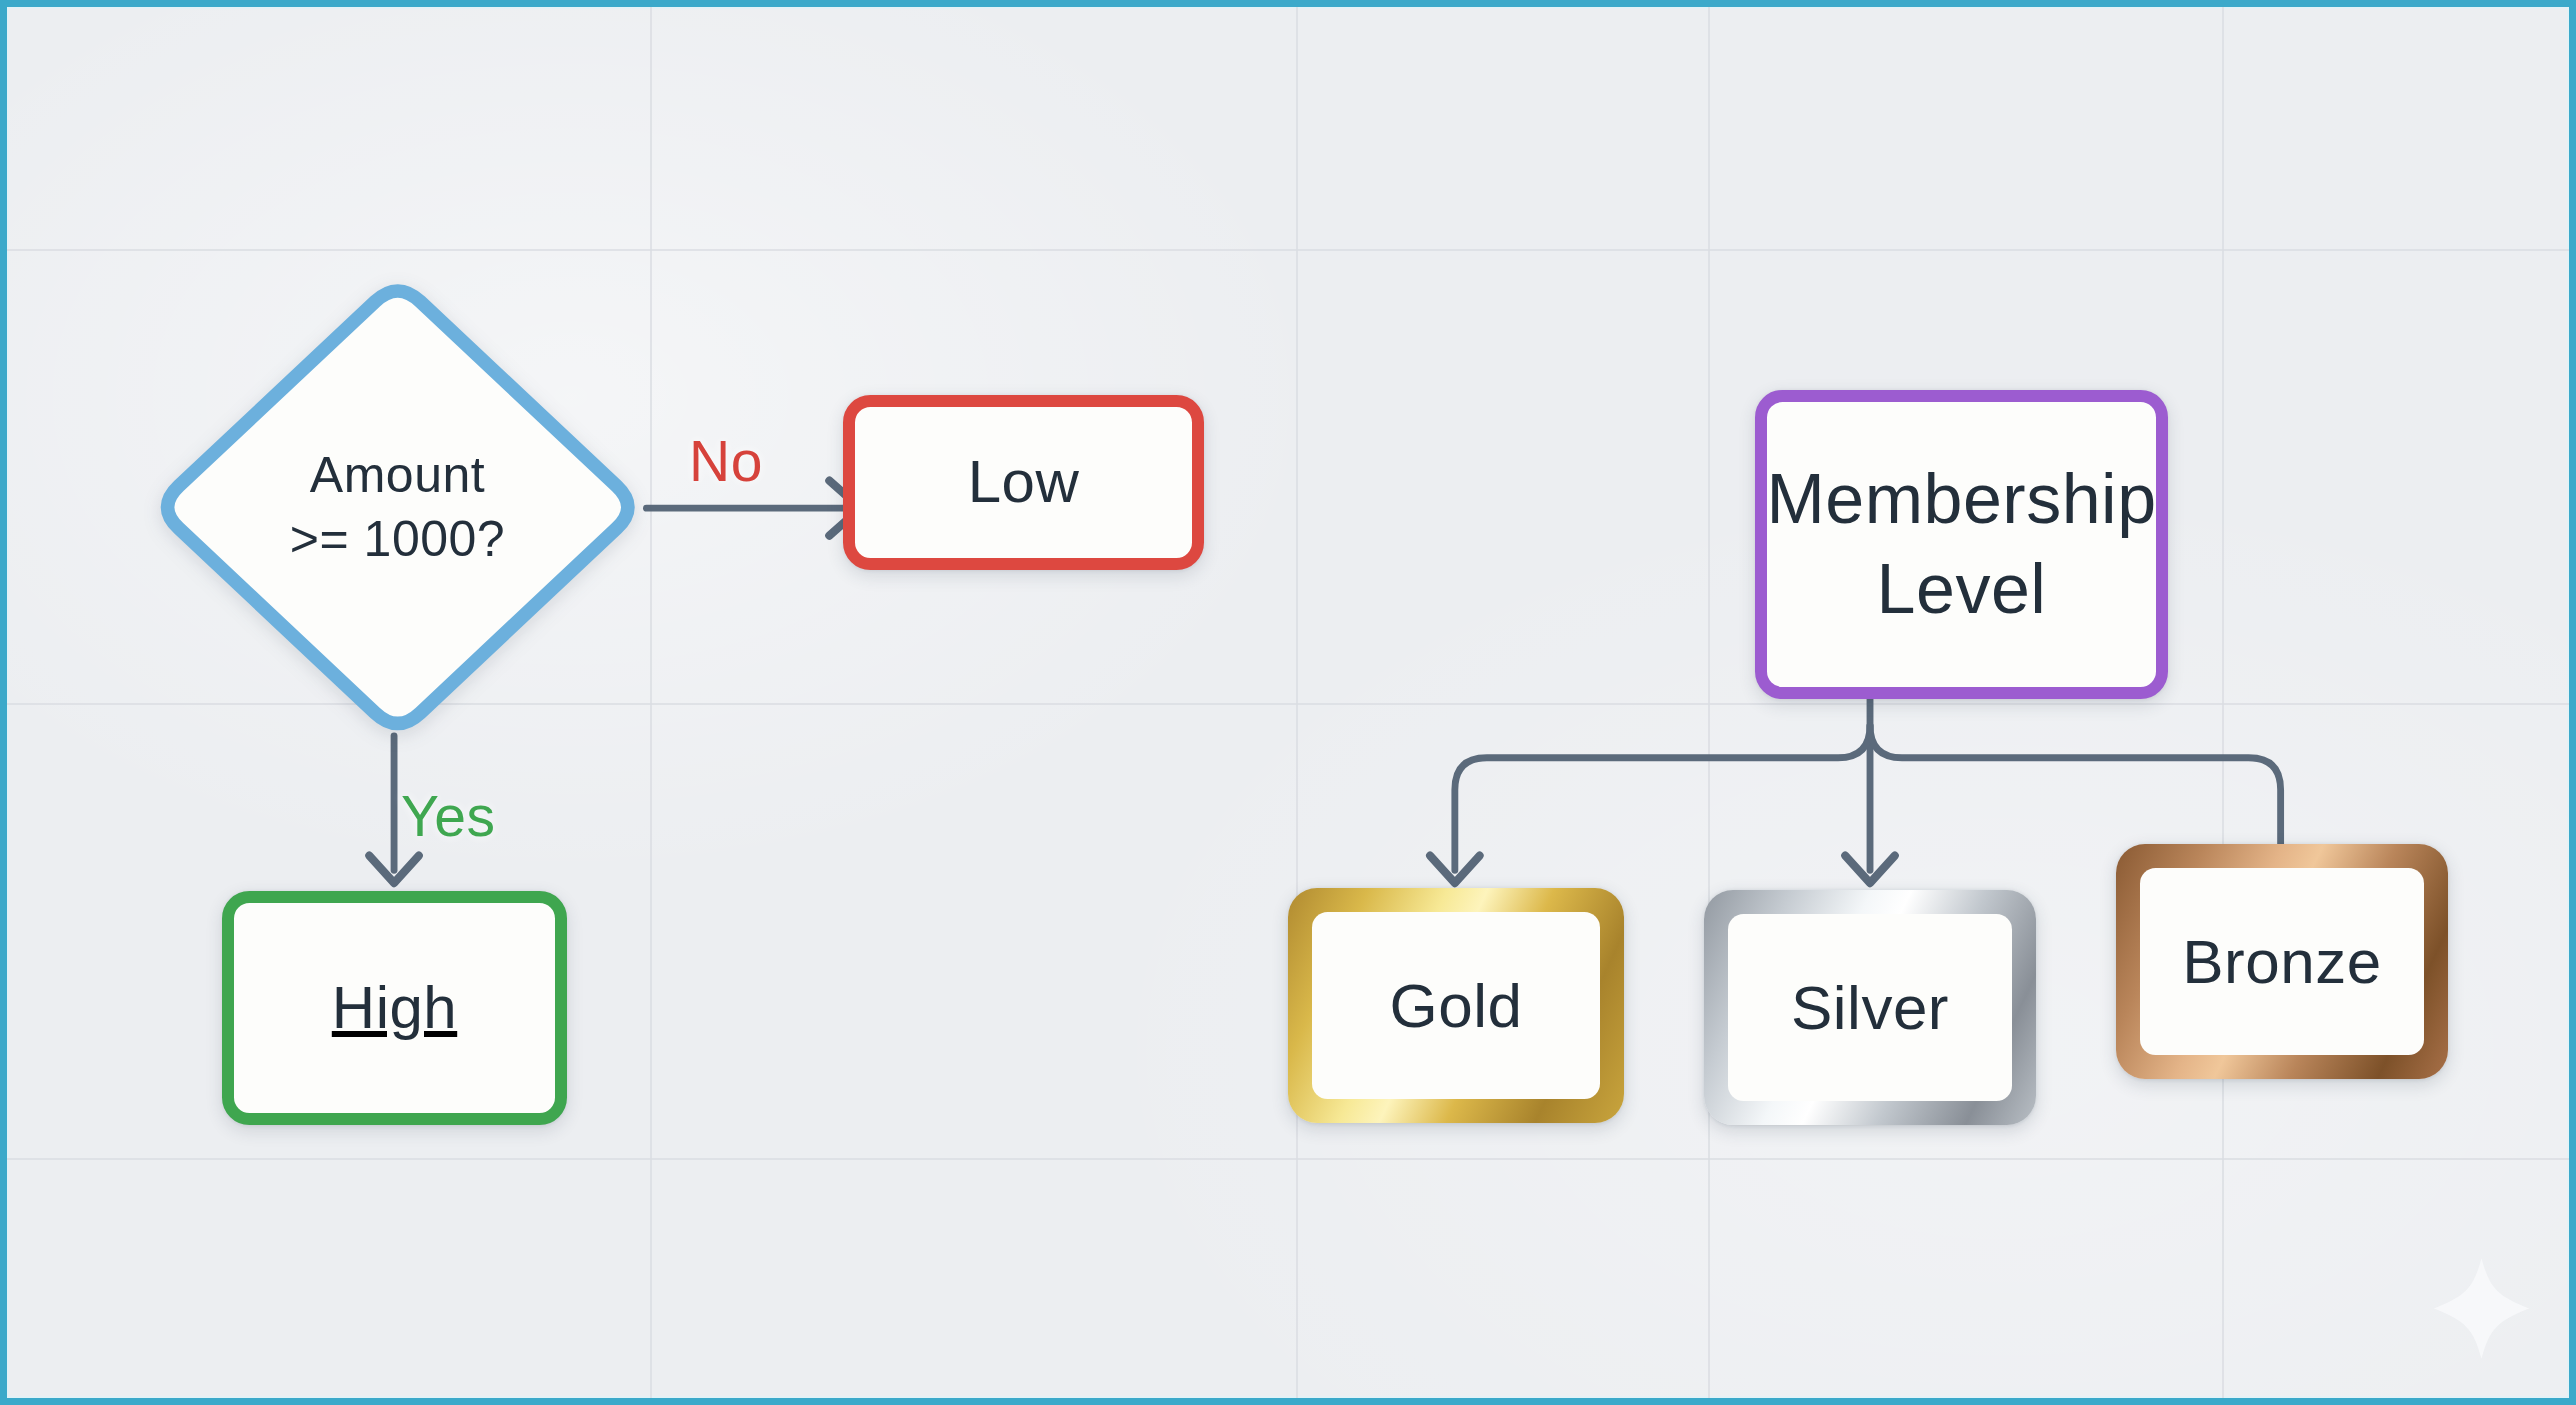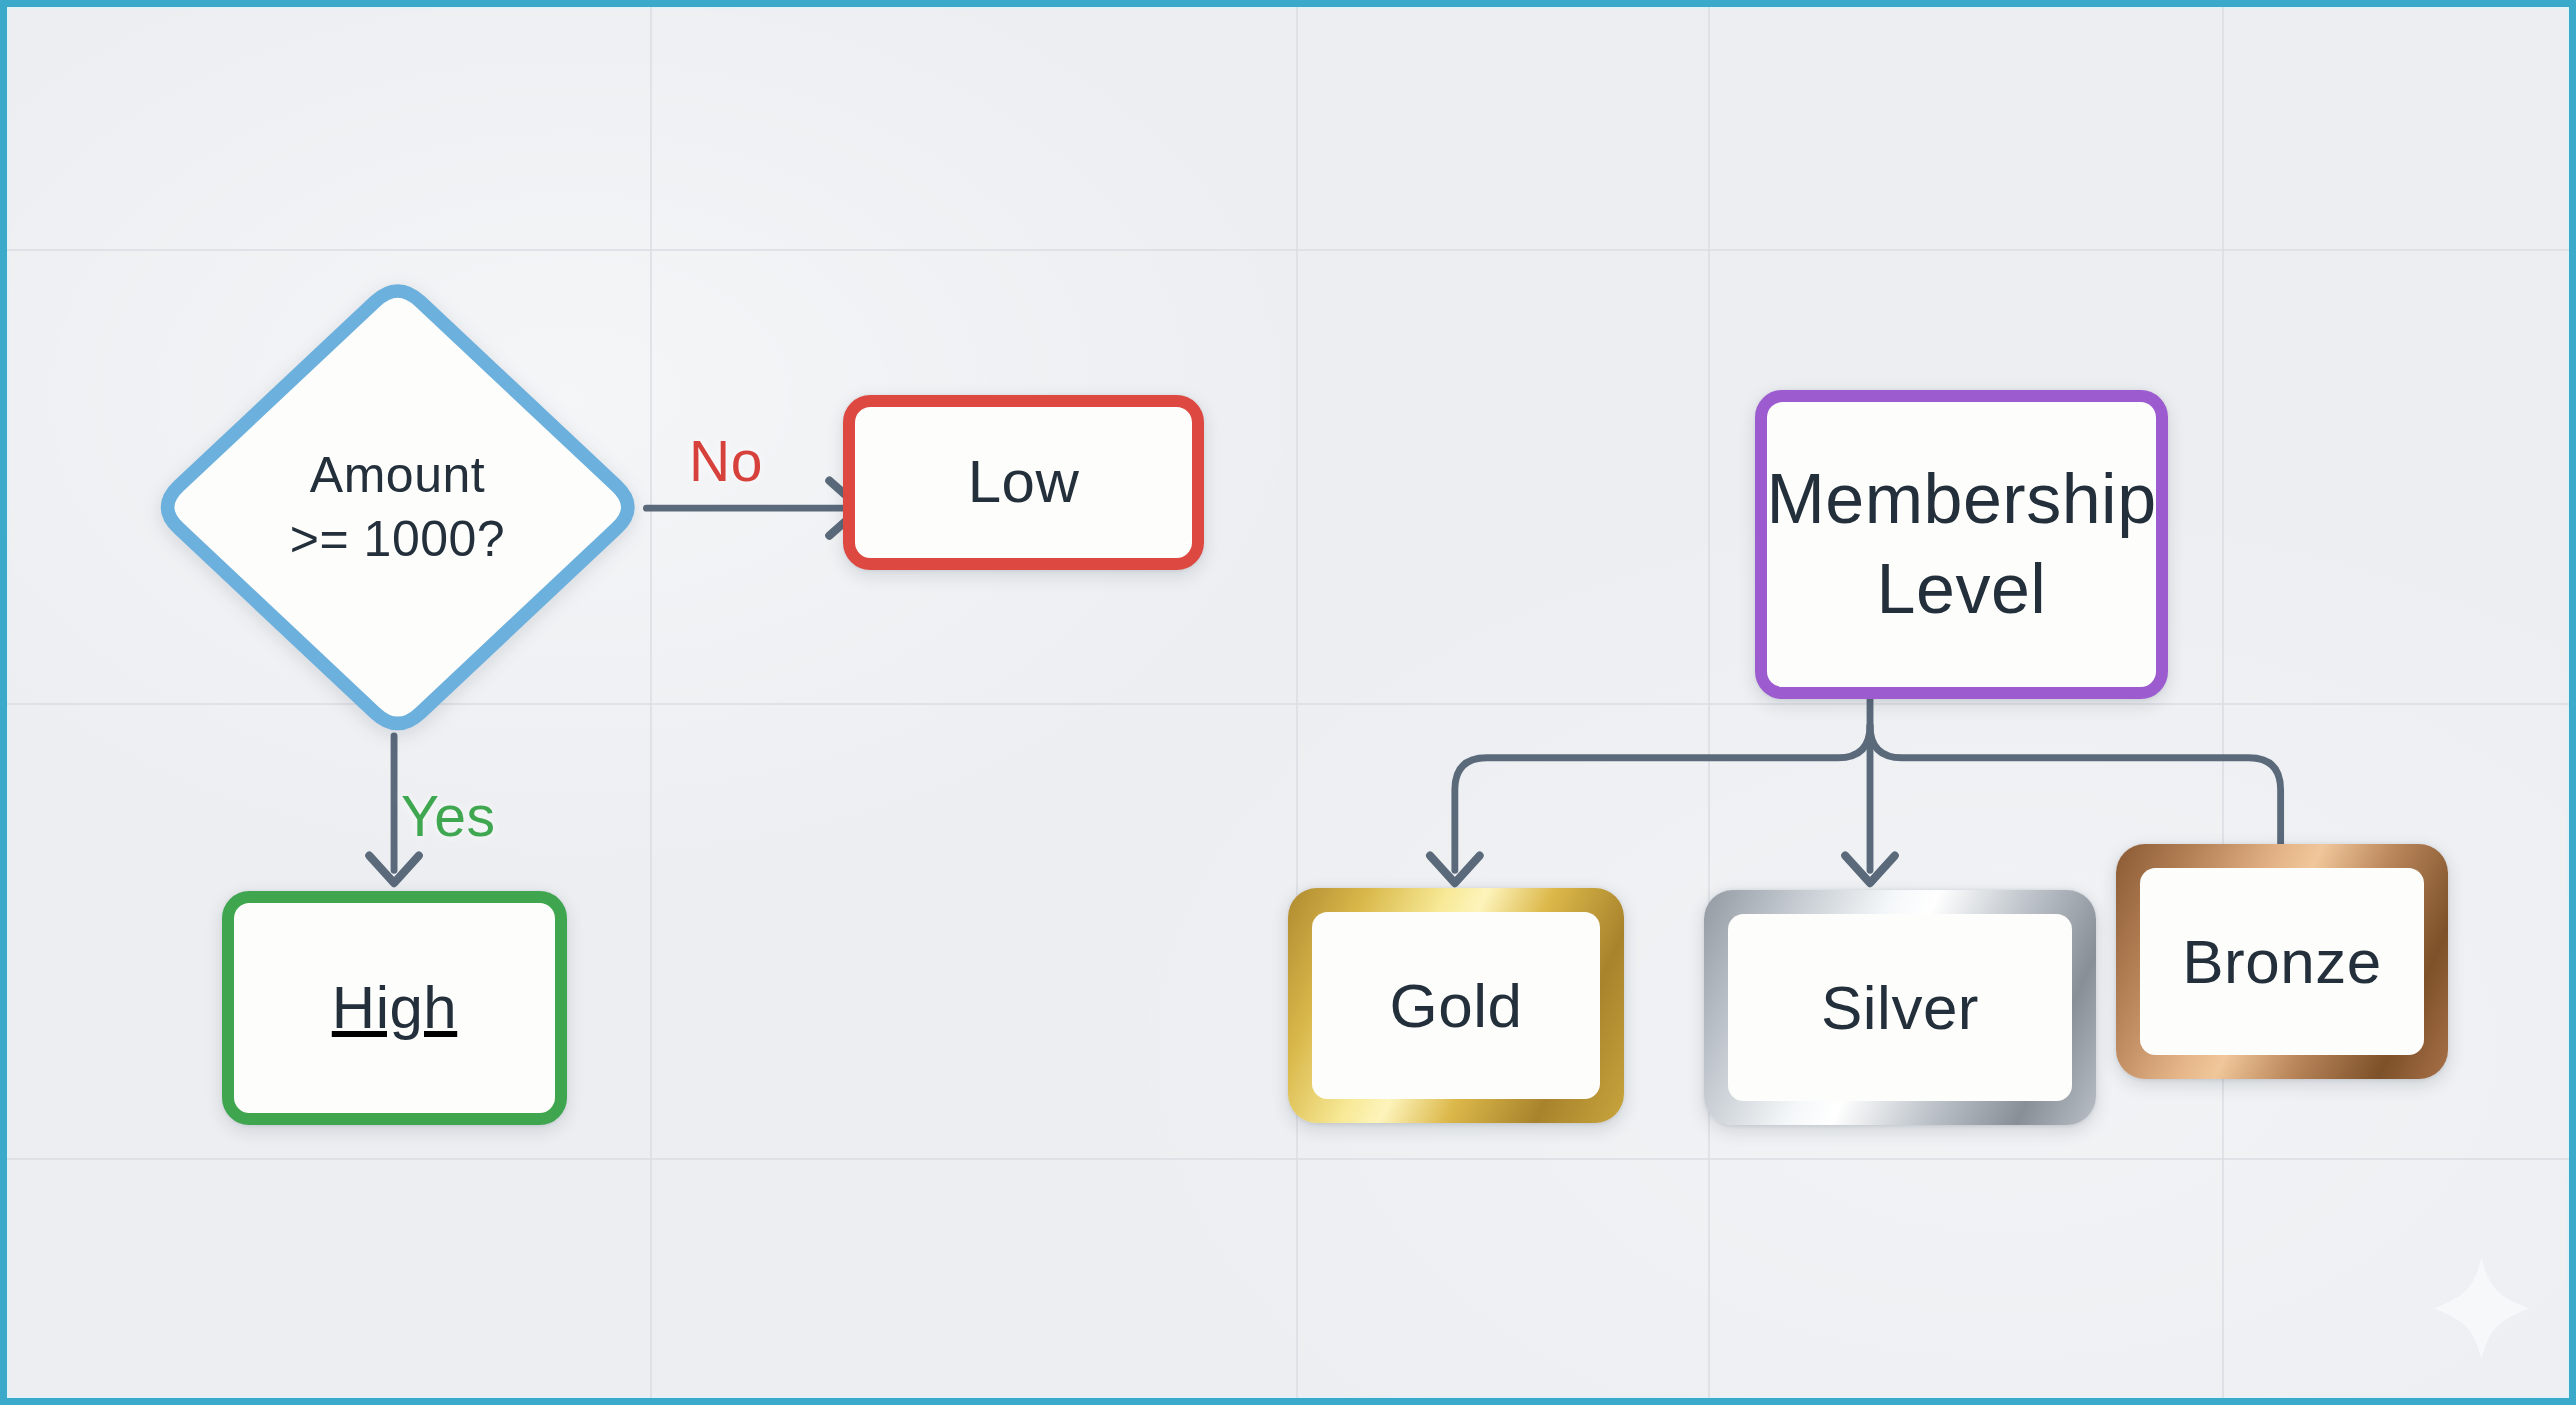--- a/index.html
+++ b/index.html
@@ -43,21 +43,21 @@
     position:absolute; border-radius:29px; padding:24px;
     box-shadow:0 5.5px 16.5px rgba(40,55,75,.16), 0 0.9px 3.7px rgba(40,55,75,.10);
   }
   .metal-inner {
     width:100%; height:100%; border-radius:15.6px;
     background:var(--node-fill,#FDFDFB);
     display:flex; align-items:center; justify-content:center;
   }
   #node-gold   { left:1281px; top:881px; width:336px; height:235px;
     background:linear-gradient(115deg,#b08a30 0%,#d9b84a 18%,#f7e996 36%,#fdf4bc 45%,#dcb84a 60%,#a8832c 80%,#c9a53d 100%); }
-  #node-silver { left:1697px; top:883px; width:392px; height:235px;
+  #node-silver { left:1697px; top:883px; width:332px; height:235px;
     background:linear-gradient(115deg,#9299a1 0%,#c6ccd2 20%,#f4f7f9 38%,#ffffff 47%,#c2c8ce 64%,#898f97 84%,#b9bfc5 100%); }
   #node-bronze { left:2109px; top:837px; width:332px; height:235px;
     background:linear-gradient(115deg,#8a5a33 0%,#b9855a 20%,#e4b488 38%,#f0c79a 47%,#b9855a 64%,#7d5129 84%,#a87048 100%); }
 
   .node-label {
     color:var(--text,#232F3B); font-weight:500; text-align:center;
     white-space:pre-line; line-height:1.28; letter-spacing:0.5px;
   }
   .fs-box    { font-size:60px; }
   .fs-medal  { font-size:62px; }

